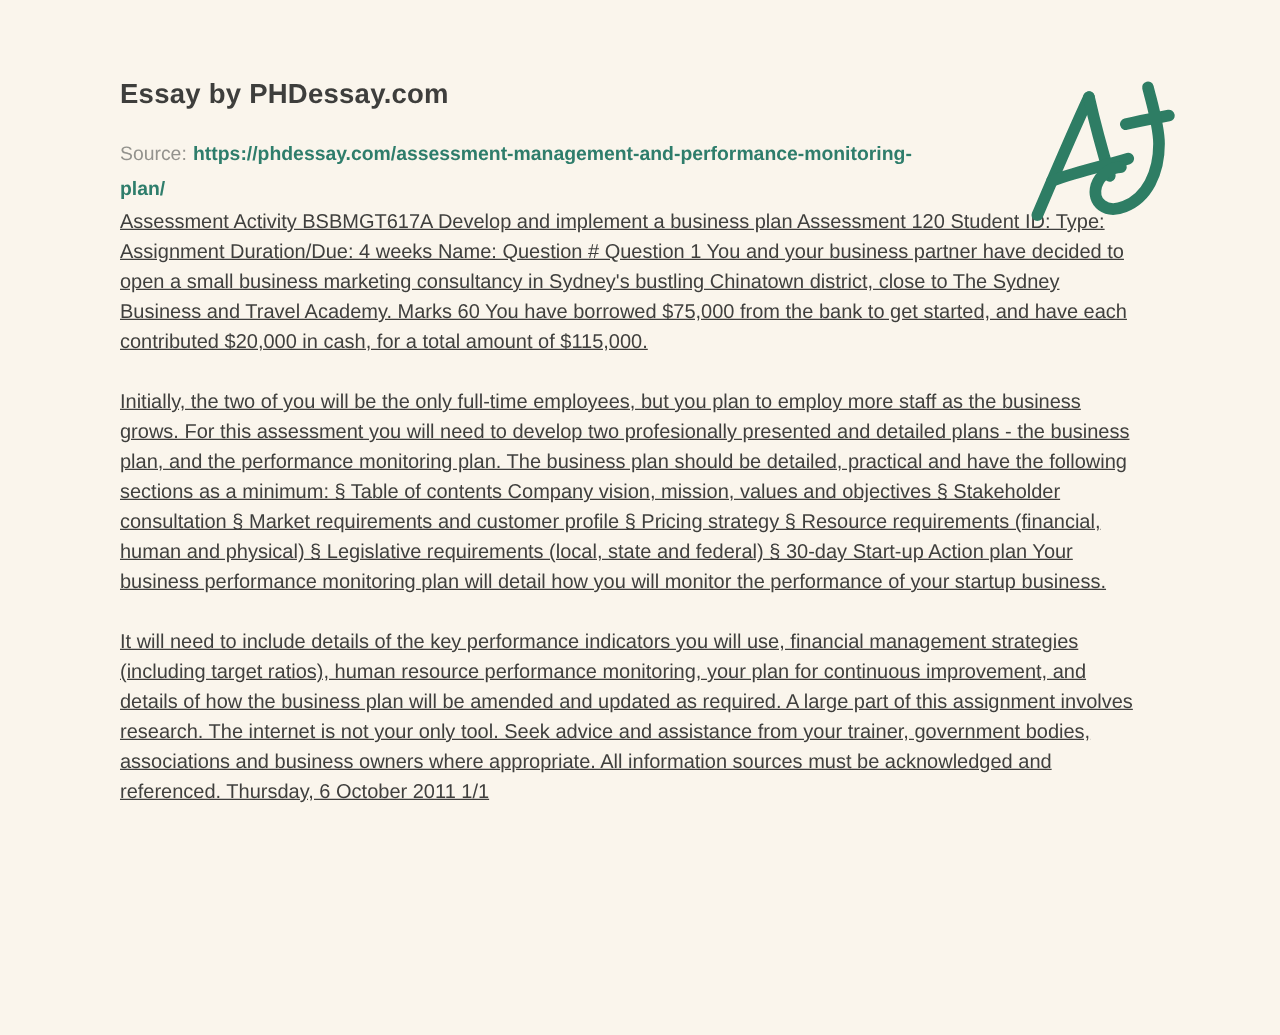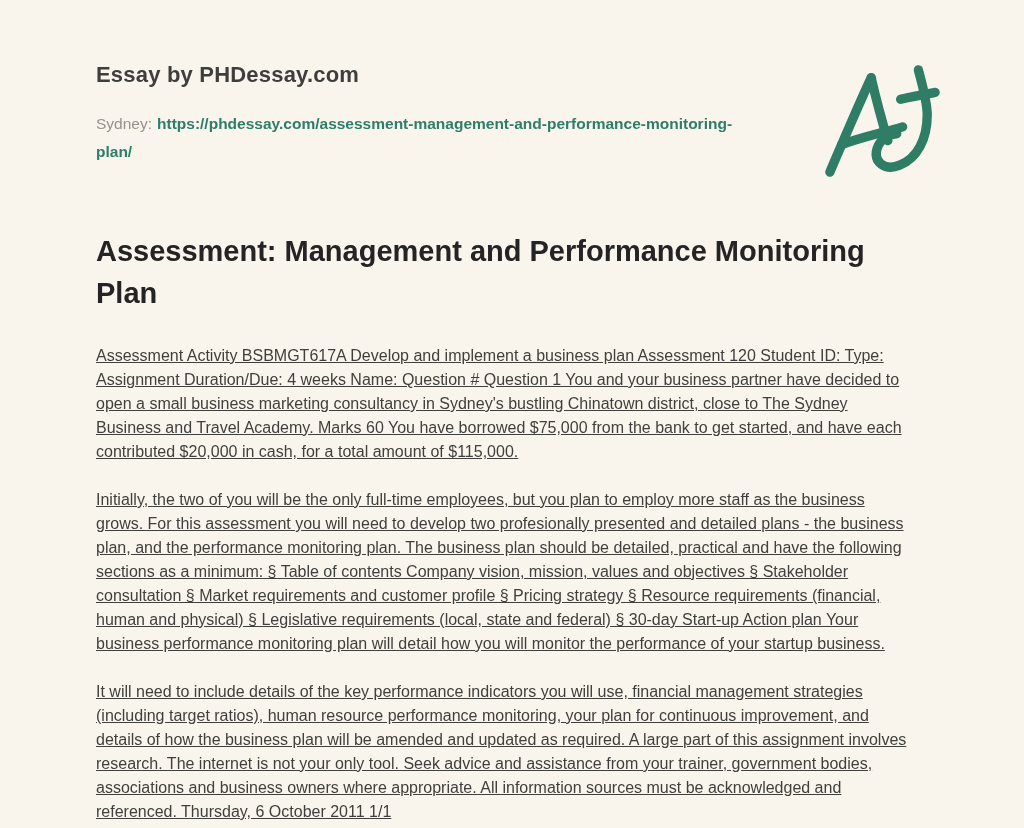--- a/index.html
+++ b/index.html
@@ -69,40 +69,39 @@
   }
 </style>
 </head>
 <body>
 
 <div class="page">
 
   <header>
     <h1 class="site-title">Essay by PHDessay.com</h1>
     <p class="source-line">
-      <span class="source-label">Sydney:</span><a class="source-url" href="#">https://phdessay.com/assessment-management-and-performance-monitoring-plan/</a>
+      <span class="source-label">Source:</span><a class="source-url" href="#">https://phdessay.com/assessment-management-and-performance-monitoring-plan/</a>
     </p>
     <div class="logo">
       <svg viewBox="0 0 120 124" fill="none" xmlns="http://www.w3.org/2000/svg">
         <g stroke="#2E7D64" stroke-width="9.5" stroke-linecap="round" fill="none">
 
           <path d="M 8 116 C 20 88, 36 50, 50 20"></path>
 
           <path d="M 50 20 C 55 42, 61 64, 67 84"></path>
 
           <path d="M 20 88 C 42 80, 62 76, 82 70"></path>
 
           <path d="M 80 42 C 92 39, 104 37, 115 35"></path>
 
           <path d="M 98 12 C 102 28, 107 44, 107 58 C 107 82, 97 102, 79 109 C 64 115, 52 106, 56 92 C 59 83, 68 77, 76 77"></path>
         </g>
       </svg>
     </div>
   </header>
 
   <main>
-    <h2 class="essay-title">Assessment: Management and Performance Monitoring Plan</h2>
     <p class="body-para">Assessment Activity BSBMGT617A Develop and implement a business plan Assessment 120 Student ID: Type: Assignment Duration/Due: 4 weeks Name: Question # Question 1 You and your business partner have decided to open a small business marketing consultancy in Sydney's bustling Chinatown district, close to The Sydney Business and Travel Academy. Marks 60 You have borrowed $75,000 from the bank to get started, and have each contributed $20,000 in cash, for a total amount of $115,000.</p>
     <p class="body-para">Initially, the two of you will be the only full-time employees, but you plan to employ more staff as the business grows. For this assessment you will need to develop two profesionally presented and detailed plans - the business plan, and the performance monitoring plan. The business plan should be detailed, practical and have the following sections as a minimum: § Table of contents Company vision, mission, values and objectives § Stakeholder consultation § Market requirements and customer profile § Pricing strategy § Resource requirements (financial, human and physical) § Legislative requirements (local, state and federal) § 30-day Start-up Action plan Your business performance monitoring plan will detail how you will monitor the performance of your startup business.</p>
     <p class="body-para">It will need to include details of the key performance indicators you will use, financial management strategies (including target ratios), human resource performance monitoring, your plan for continuous improvement, and details of how the business plan will be amended and updated as required. A large part of this assignment involves research. The internet is not your only tool. Seek advice and assistance from your trainer, government bodies, associations and business owners where appropriate. All information sources must be acknowledged and referenced. Thursday, 6 October 2011 1/1</p>
   </main>
 
 </div>
 
 </body></html>

